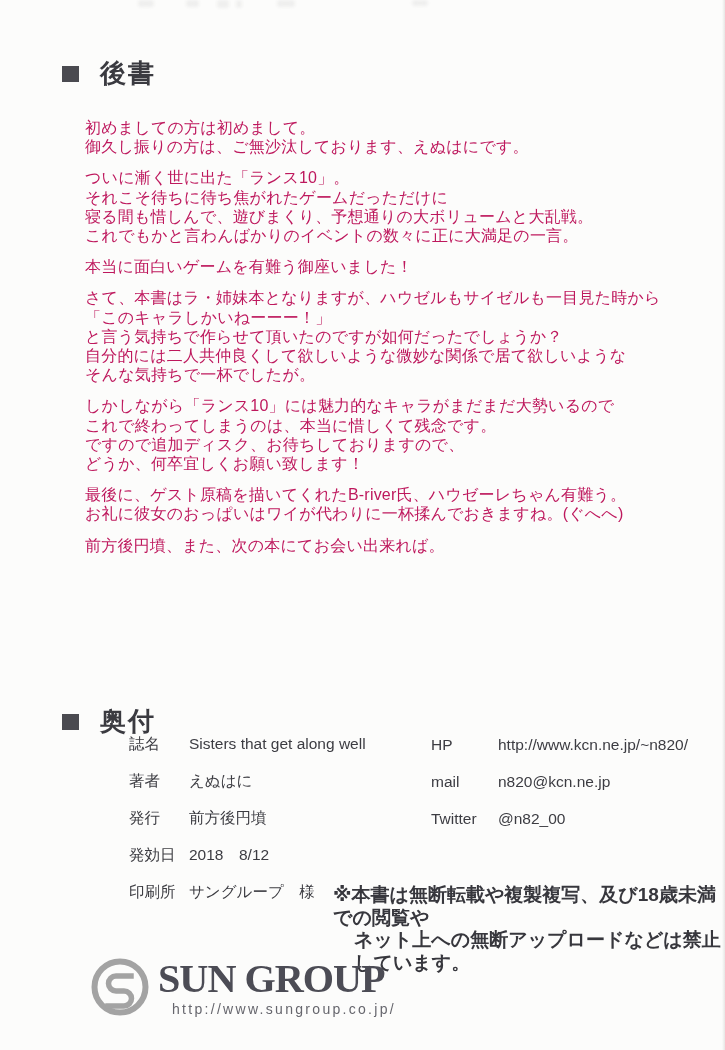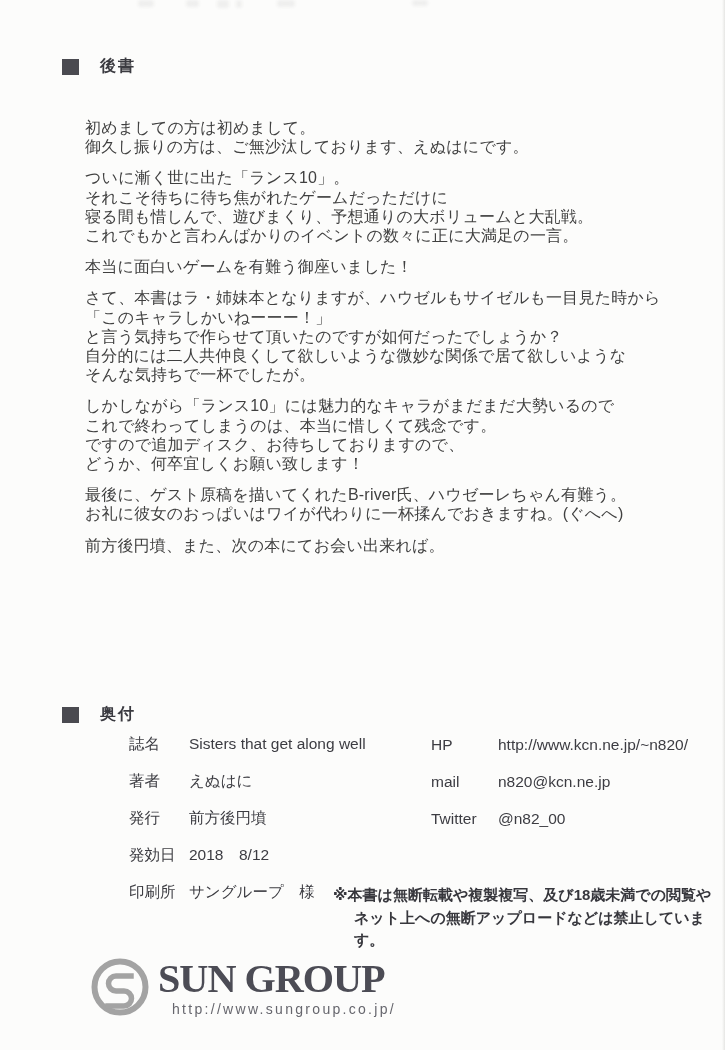--- a/index.html
+++ b/index.html
@@ -9,35 +9,35 @@
     font-family:"Liberation Sans","DejaVu Sans",sans-serif;
     color:#3b3b41;
   }
   
   .smudge{position:absolute;background:#efefee;border-radius:3px;filter:blur(1.5px);}
   #scan-edge-right{position:absolute;top:0;right:0;width:3px;height:100%;
     background:linear-gradient(to left,#e6e6e4,rgba(255,255,255,0));}
   
   .section-heading{position:absolute;display:flex;align-items:center;gap:21px;}
   .section-heading .sq{width:17px;height:16px;background:#4a4a50;flex:0 0 auto;}
-  .section-heading .hd-text{font-size:16px;font-weight:600;color:#3a3a40;letter-spacing:2px;}
+  .section-heading .hd-text{font-size:26px;font-weight:600;color:#3a3a40;letter-spacing:2px;}
   
   #afterword-body{position:absolute;left:85px;top:118px;width:610px;font-size:16px;}
-  #afterword-body p{margin:0 0 12px 0;line-height:19.2px;letter-spacing:0.2px;color:#404040;}
+  #afterword-body p{margin:0 0 12px 0;line-height:19.2px;letter-spacing:0.2px;color:#be185d;}
   #afterword-body .ln{white-space:nowrap;}
   
   .col-table{position:absolute;font-size:15.5px;color:#3c3c42;}
   .col-row{display:flex;margin-bottom:17px;line-height:20px;padding-left:36px;}
   .col-label{flex:0 0 auto;}
   #colophon-left .col-label{width:60px;}
   #colophon-right .col-label{width:67px;}
   .col-value{white-space:nowrap;}
   
   #notice{position:absolute;left:333px;top:884px;width:392px;
-    font-size:15px;font-weight:700;line-height:22.5px;color:#37373d;}
+    font-size:19px;font-weight:700;line-height:22.5px;color:#37373d;}
   #notice .ln2{padding-left:21px;}
   
   #logo{position:absolute;left:90px;top:955px;width:330px;height:90px;}
   #logo svg{position:absolute;left:0;top:2px;}
   #logo .logo-name{
     position:absolute;left:68px;top:3px;
     font-family:"Liberation Serif","DejaVu Serif",serif;
     font-weight:700;font-size:41px;line-height:1;color:#4c4c55;
     letter-spacing:-1px;transform:scaleX(0.98);transform-origin:left;
     white-space:nowrap;}

